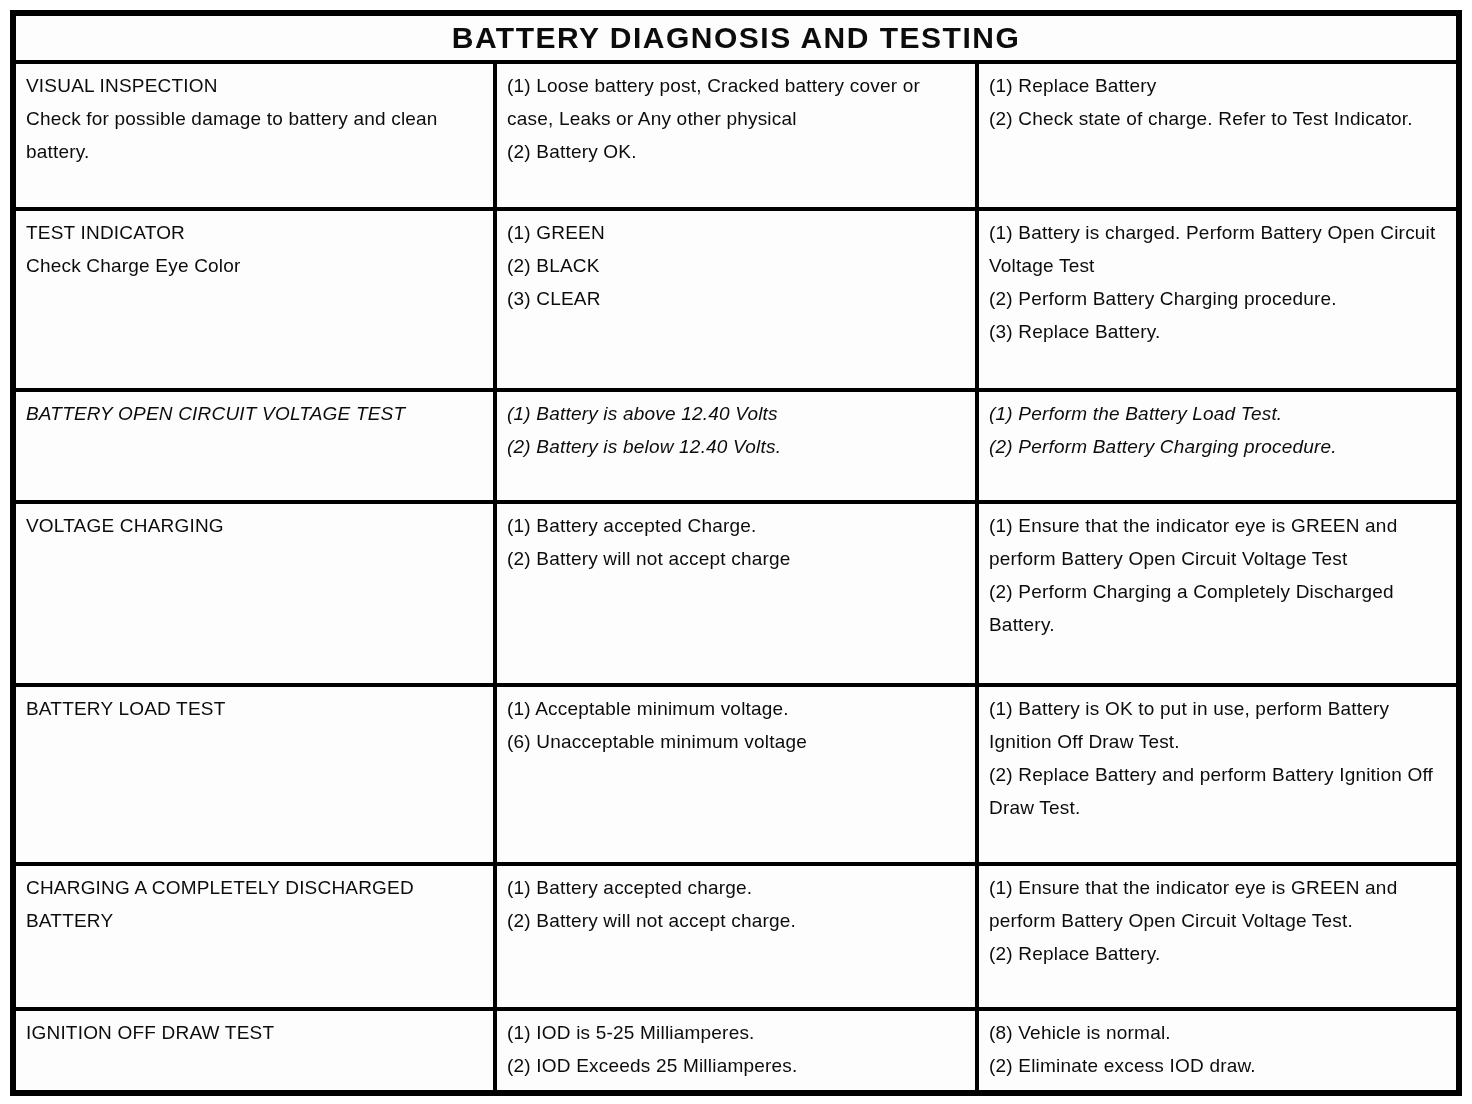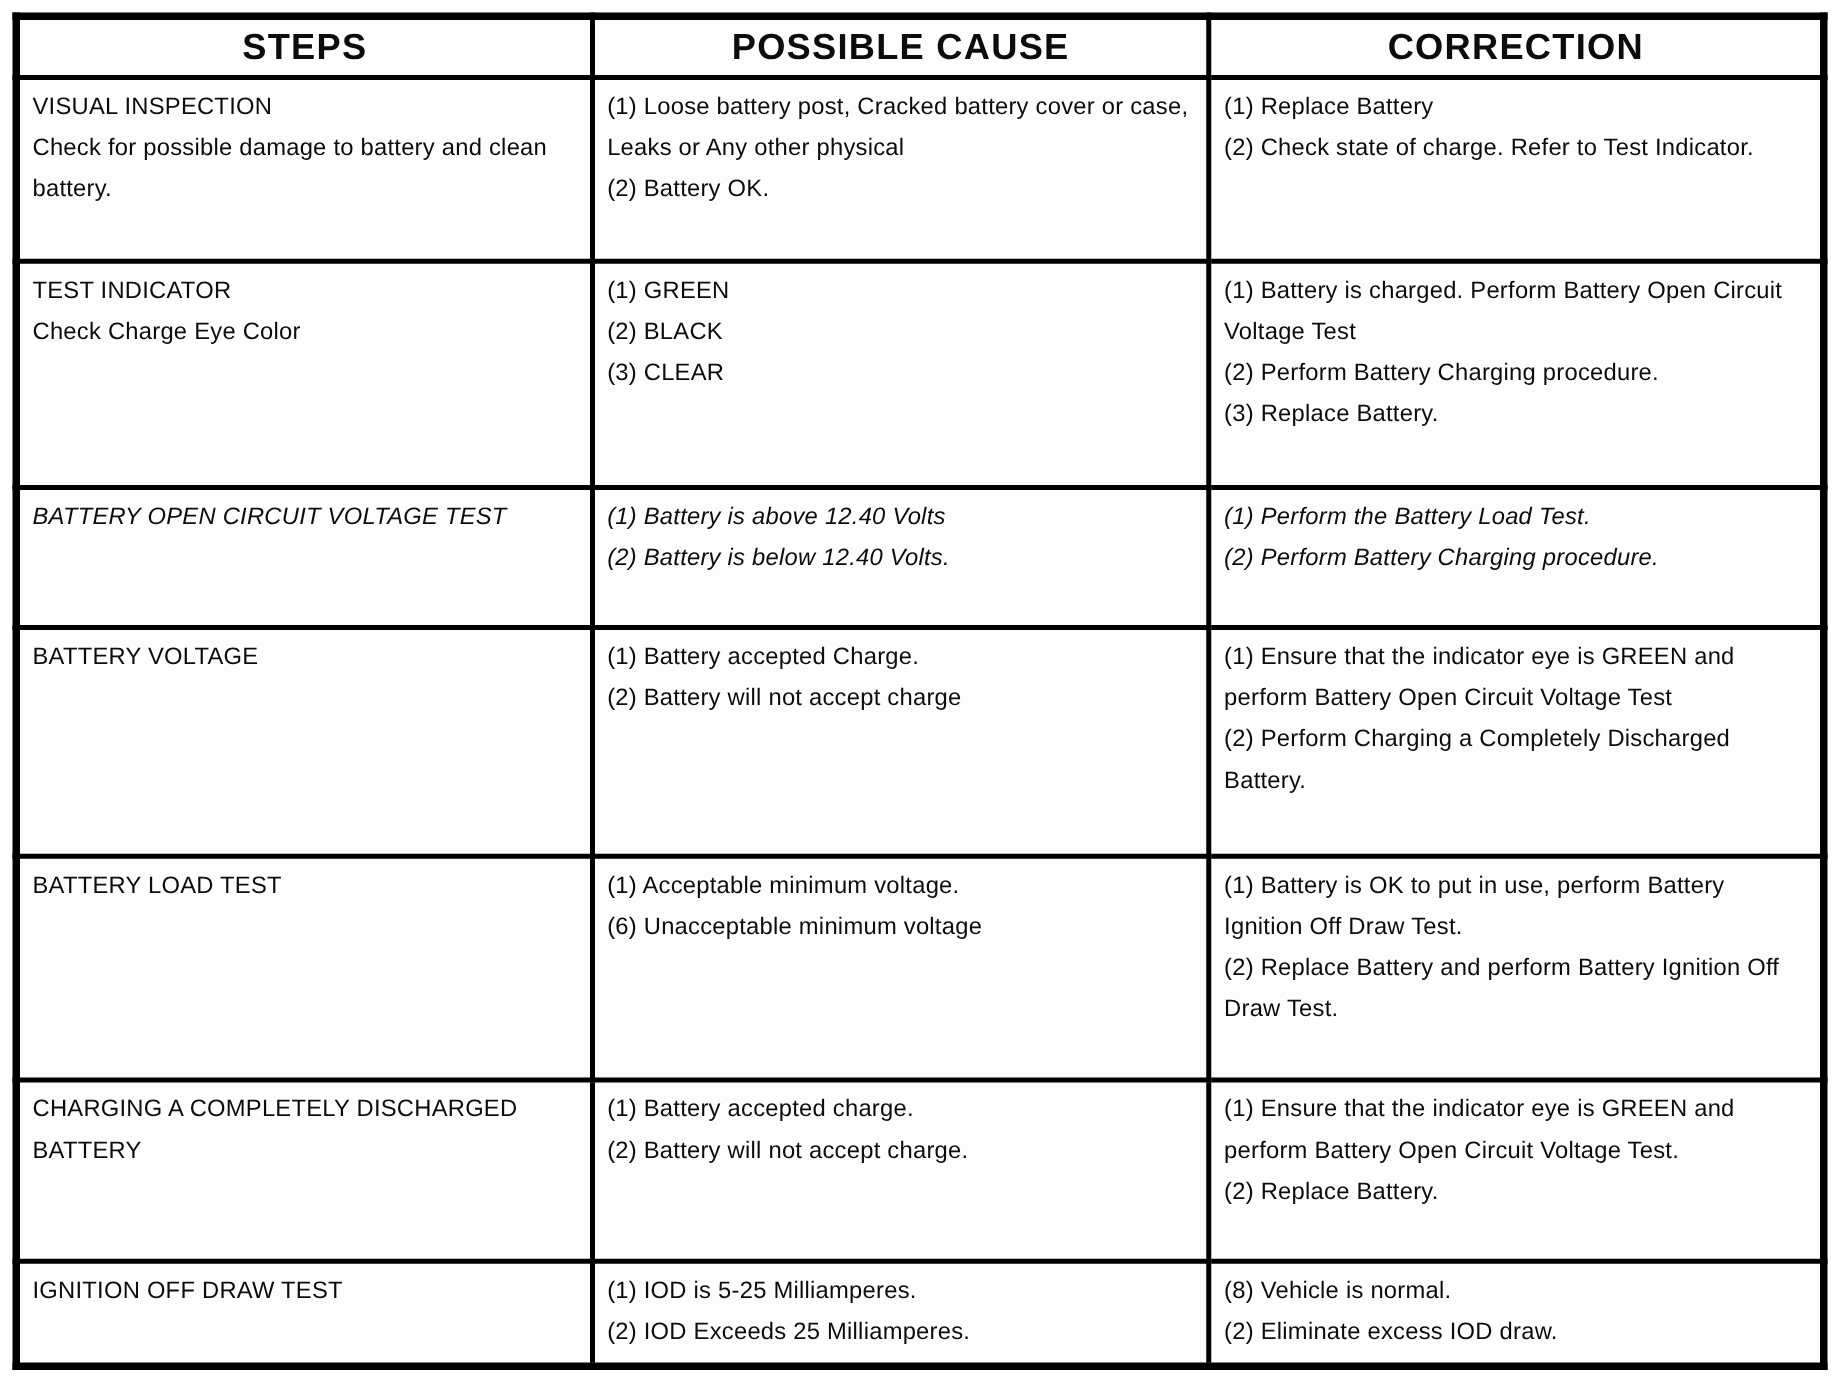--- a/index.html
+++ b/index.html
@@ -68,24 +68,22 @@
   tbody tr:nth-child(5) { height: 170px; }
   tbody tr:nth-child(6) { height: 138px; }
   tbody tr:nth-child(7) { height: 70px; }
 </style>
 </head>
 <body>
 
 <div class="page">
   <table class="diag-table">
     <thead>
-      <tr class="header-row">
-        <th class="col-steps">STEPS</th>
-        <th class="col-cause">POSSIBLE CAUSE</th>
-        <th class="col-correction">CORRECTION</th>
+      <tr class="title-row">
+        <th colspan="3">BATTERY DIAGNOSIS AND TESTING</th>
       </tr>
     </thead>
     <tbody id="table-body">
         <tr>
           <td>
             <div class="cell-line">VISUAL INSPECTION</div>
             <div class="cell-line">Check for possible damage to battery and clean battery.</div>
           </td>
           <td>
             <div class="cell-line">(1) Loose battery post, Cracked battery cover or case, Leaks or Any other physical</div>
@@ -120,21 +118,21 @@
             <div class="cell-line">(1) Battery is above 12.40 Volts</div>
             <div class="cell-line">(2) Battery is below 12.40 Volts.</div>
           </td>
           <td>
             <div class="cell-line">(1) Perform the Battery Load Test.</div>
             <div class="cell-line">(2) Perform Battery Charging procedure.</div>
           </td>
         </tr>
         <tr>
           <td>
-            <div class="cell-line">BATTERY VOLTAGE</div>
+            <div class="cell-line">VOLTAGE CHARGING</div>
           </td>
           <td>
             <div class="cell-line">(1) Battery accepted Charge.</div>
             <div class="cell-line">(2) Battery will not accept charge</div>
           </td>
           <td>
             <div class="cell-line">(1) Ensure that the indicator eye is GREEN and perform Battery Open Circuit Voltage Test</div>
             <div class="cell-line">(2) Perform Charging a Completely Discharged Battery.</div>
           </td>
         </tr>

